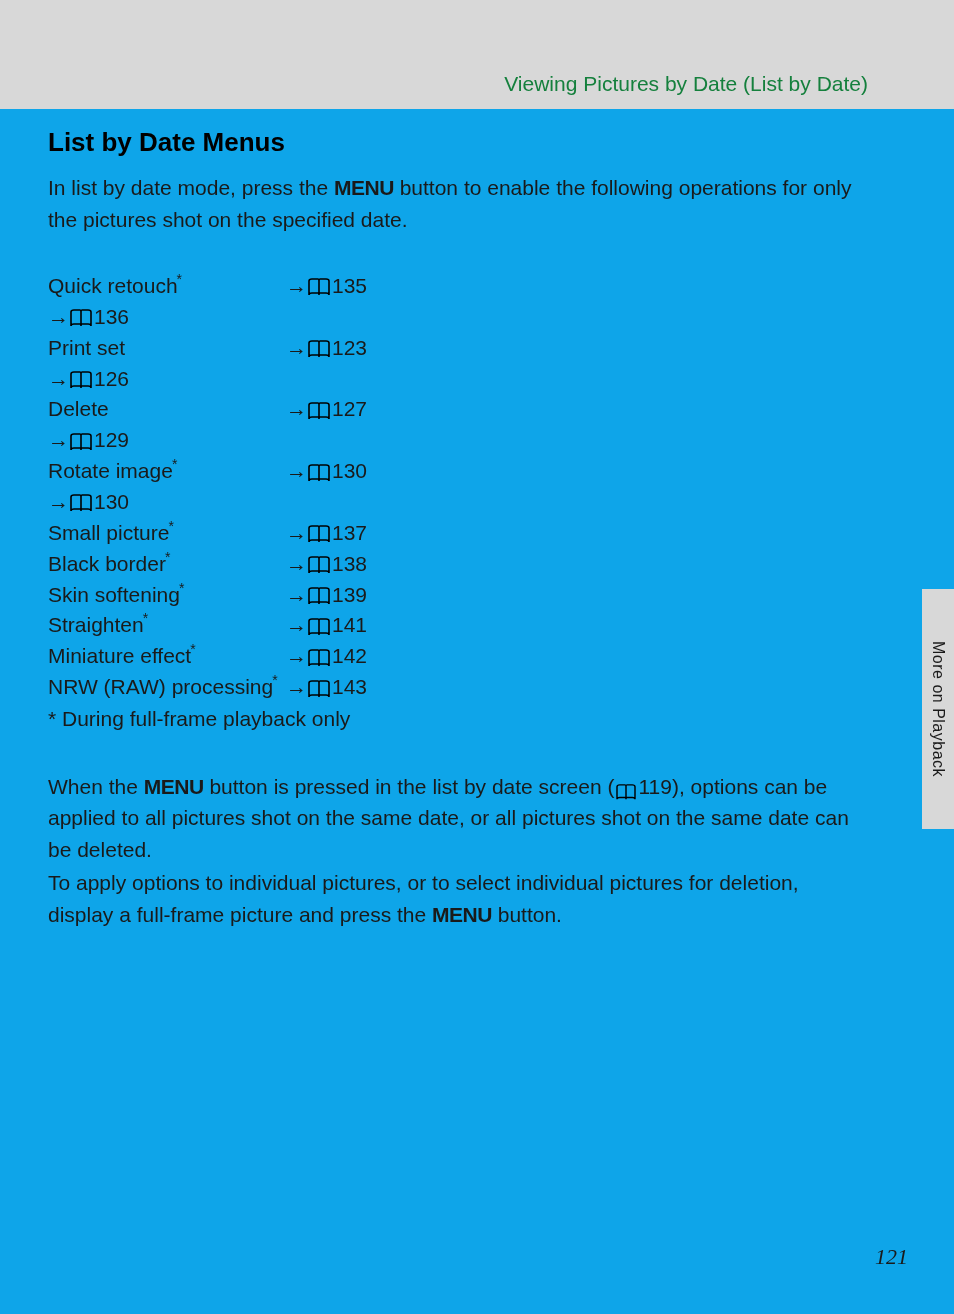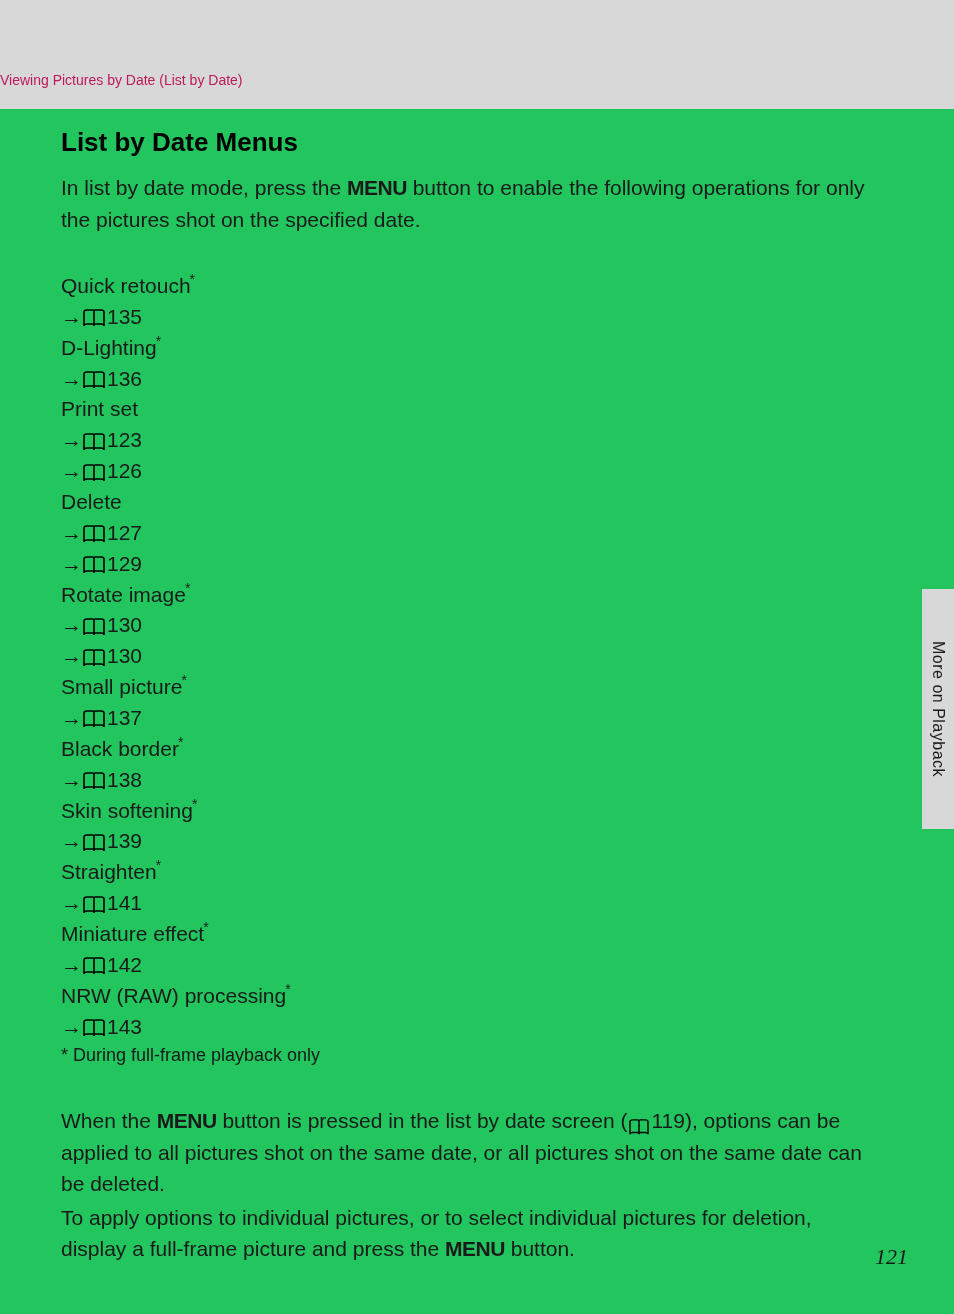--- a/index.html
+++ b/index.html
@@ -11,33 +11,34 @@
     body {
       font-family: Georgia, 'Times New Roman', serif;
       background: #d8d8d8;
       width: 954px;
       height: 1314px;
       position: relative;
       overflow: hidden;
     }
 
     .page-content {
-      background: #22c55e;
+      background: #0ea5e9;
       position: absolute;
       top: 109px;
       left: 0;
       right: 0;
       bottom: 0;
-      padding: 18px 86px 0 61px;
+      padding: 18px 86px 0 48px;
     }
 
     .breadcrumb {
+      text-align: right;
       padding: 72px 86px 0 0;
-      font-size: 14px;
-      color: #be185d;
+      font-size: 21px;
+      color: #15803d;
       font-family: 'Helvetica Neue', Arial, sans-serif;
     }
 
     .section-title {
       font-size: 26px;
       font-weight: 700;
       color: #000;
       margin-bottom: 14px;
       font-family: 'Helvetica Neue', Arial, sans-serif;
     }
@@ -61,21 +62,20 @@
       margin-bottom: 36px;
       font-family: 'Helvetica Neue', Arial, sans-serif;
     }
 
     .option-row {
       display: flex;
       font-size: 21px;
       line-height: 1.47;
       color: #1a1a1a;
       font-weight: 300;
-      flex-direction: column;
     }
 
     .option-label-cell {
       width: 238px;
       position: relative;
     }
 
     .option-label {
       white-space: nowrap;
     }
@@ -104,21 +104,21 @@
       position: relative;
       margin: 0 1px 0 0;
       vertical-align: middle;
     }
 
     .page-num {
       display: inline-block;
     }
 
     .footnote {
-      font-size: 18px;
+      font-size: 21px;
       line-height: 1.5;
       color: #1a1a1a;
       font-family: 'Helvetica Neue', Arial, sans-serif;
       font-weight: 300;
     }
 
     .para {
       font-size: 21px;
       line-height: 1.5;
       color: #1a1a1a;
@@ -186,21 +186,20 @@
         <div class="option-label-cell"><span class="option-label">Quick retouch</span><span class="asterisk">*</span></div>
         <div class="option-ref">
           <span class="arrow">→</span>
           <span class="book-icon"><svg viewBox="0 0 24 20" width="24" height="20">
               <path d="M2 3 Q2 1 5 1 L11 1 Q12 1 12 3 L12 17 Q12 15 11 15 L5 15 Q2 15 2 17 Z M12 3 Q12 1 13 1 L19 1 Q22 1 22 3 L22 17 Q22 15 19 15 L13 15 Q12 15 12 17 Z" fill="none" stroke="#000" stroke-width="1.6"></path>
             </svg></span>
           <span class="page-num">135</span>
         </div>
       </div>
       <div class="option-row">
-        <div class="option-label-cell"><span class="option-label">D-Lighting</span><span class="asterisk">*</span></div>
         <div class="option-ref">
           <span class="arrow">→</span>
           <span class="book-icon"><svg viewBox="0 0 24 20" width="24" height="20">
               <path d="M2 3 Q2 1 5 1 L11 1 Q12 1 12 3 L12 17 Q12 15 11 15 L5 15 Q2 15 2 17 Z M12 3 Q12 1 13 1 L19 1 Q22 1 22 3 L22 17 Q22 15 19 15 L13 15 Q12 15 12 17 Z" fill="none" stroke="#000" stroke-width="1.6"></path>
             </svg></span>
           <span class="page-num">136</span>
         </div>
       </div>
       <div class="option-row">
         <div class="option-label-cell"><span class="option-label">Print set</span></div>

